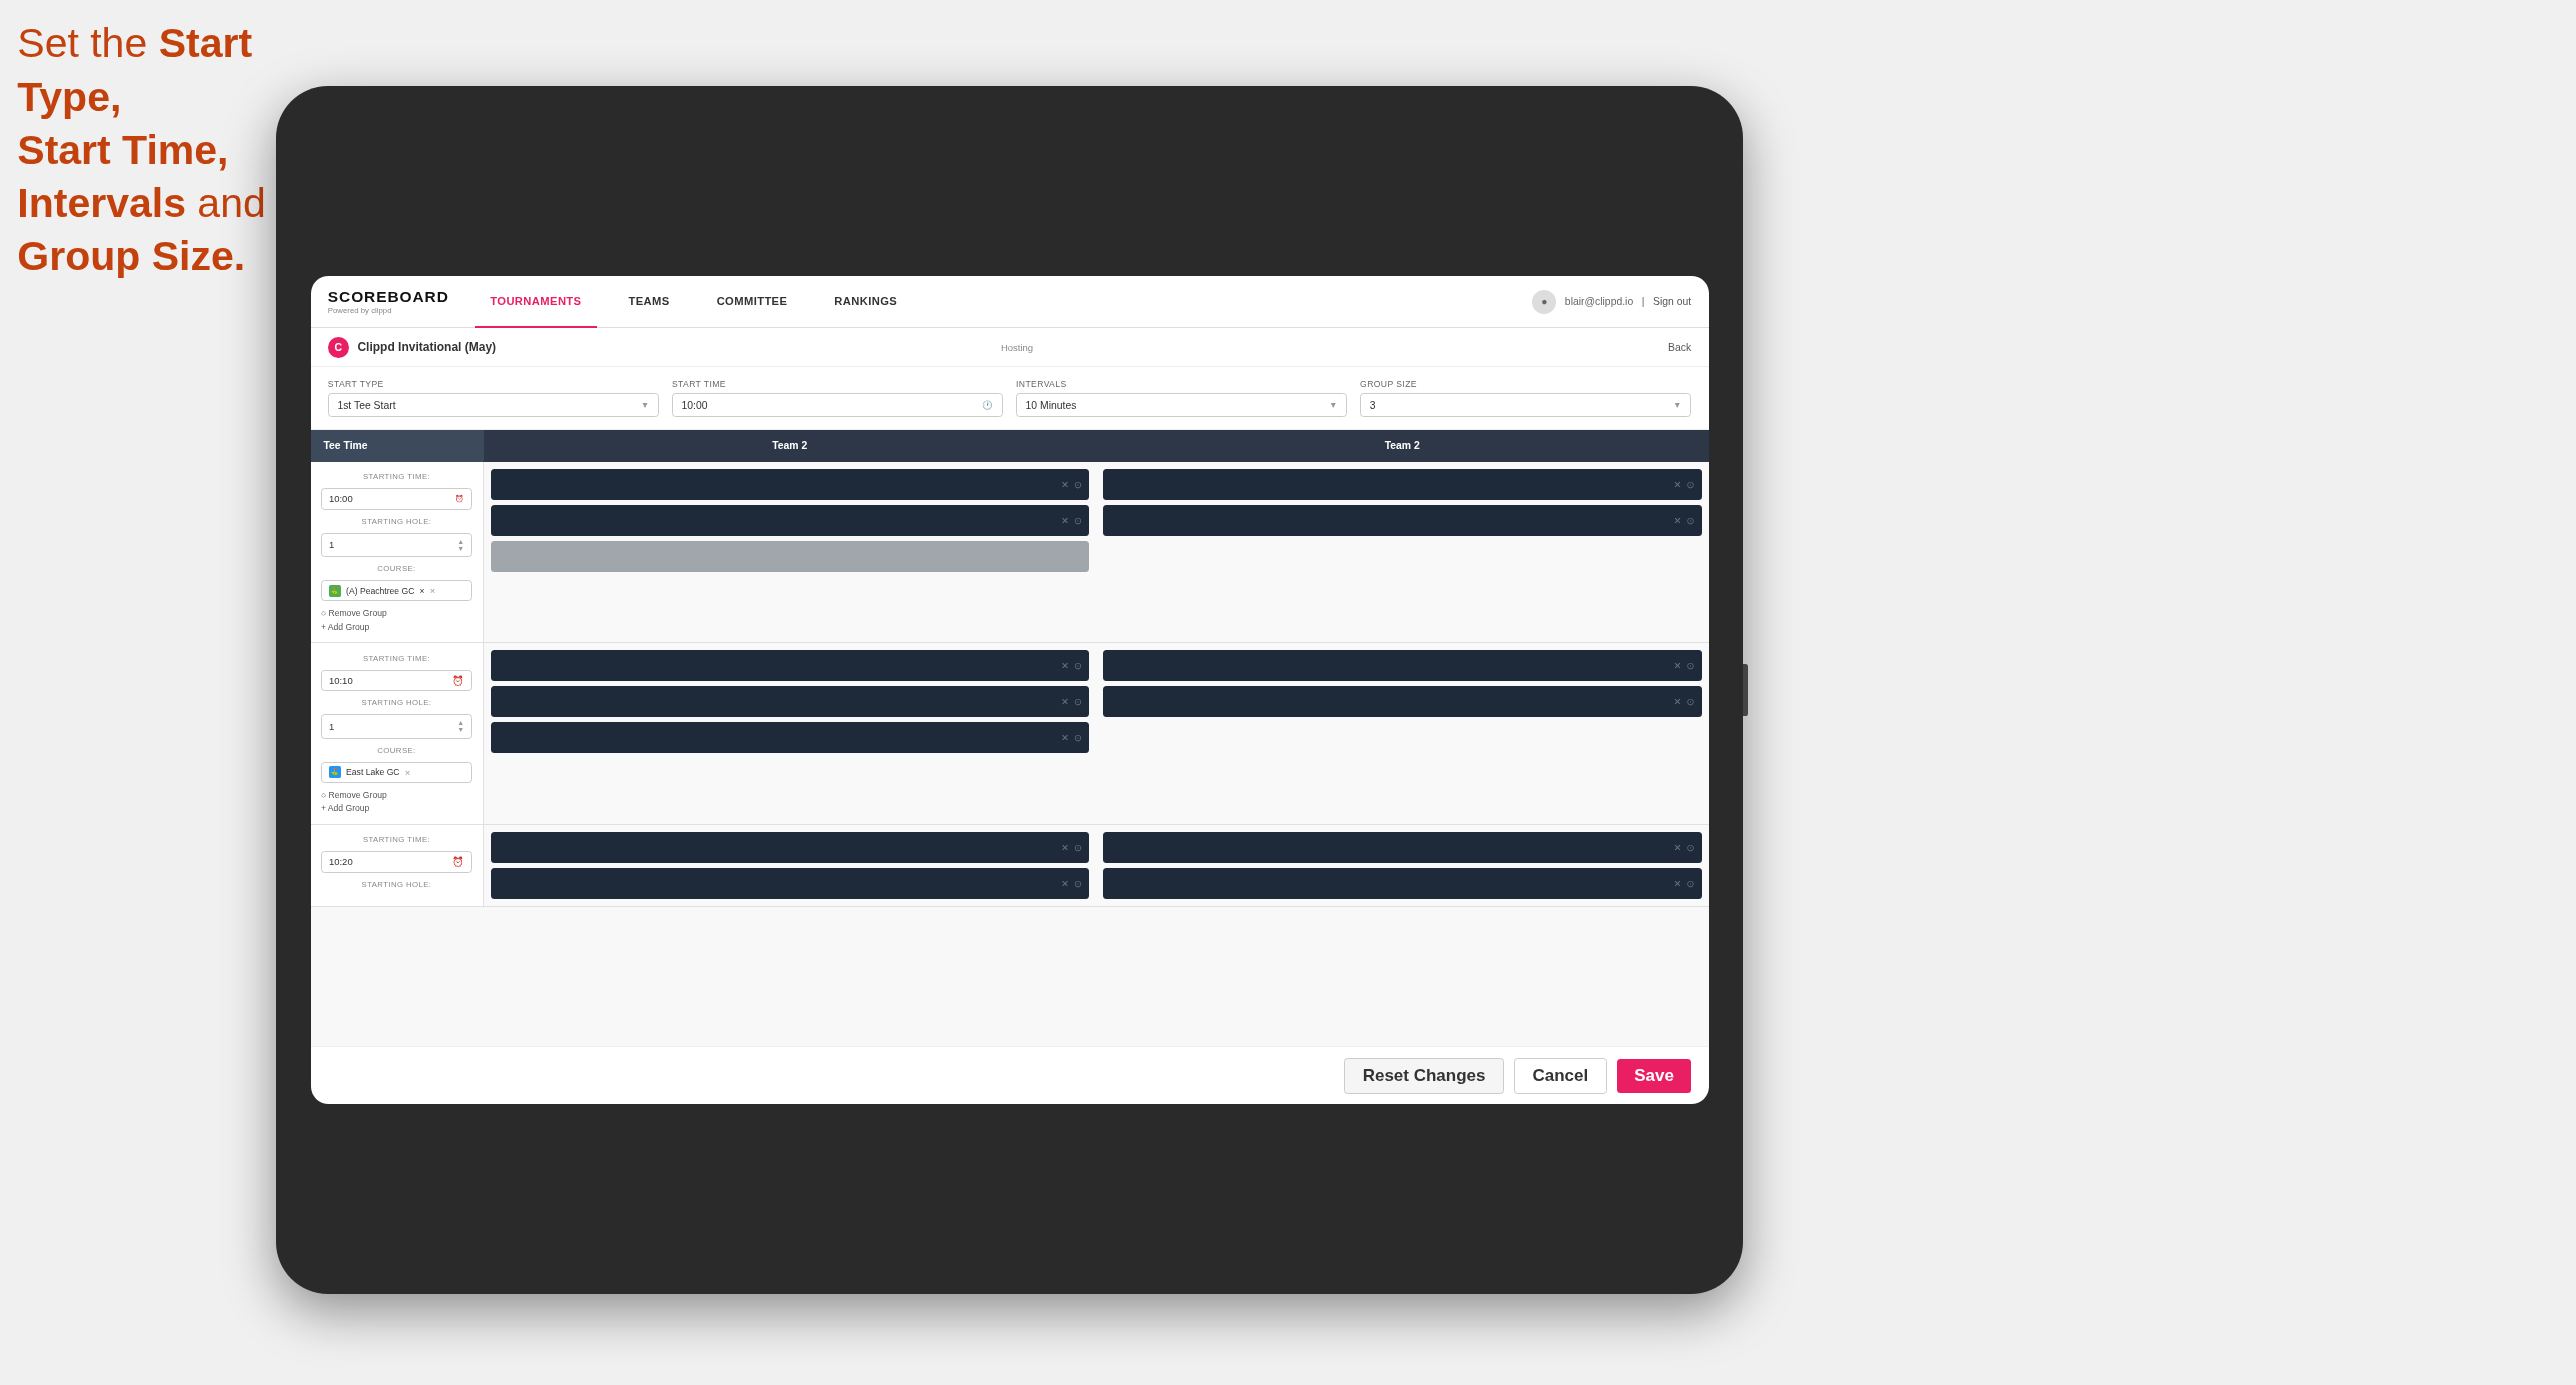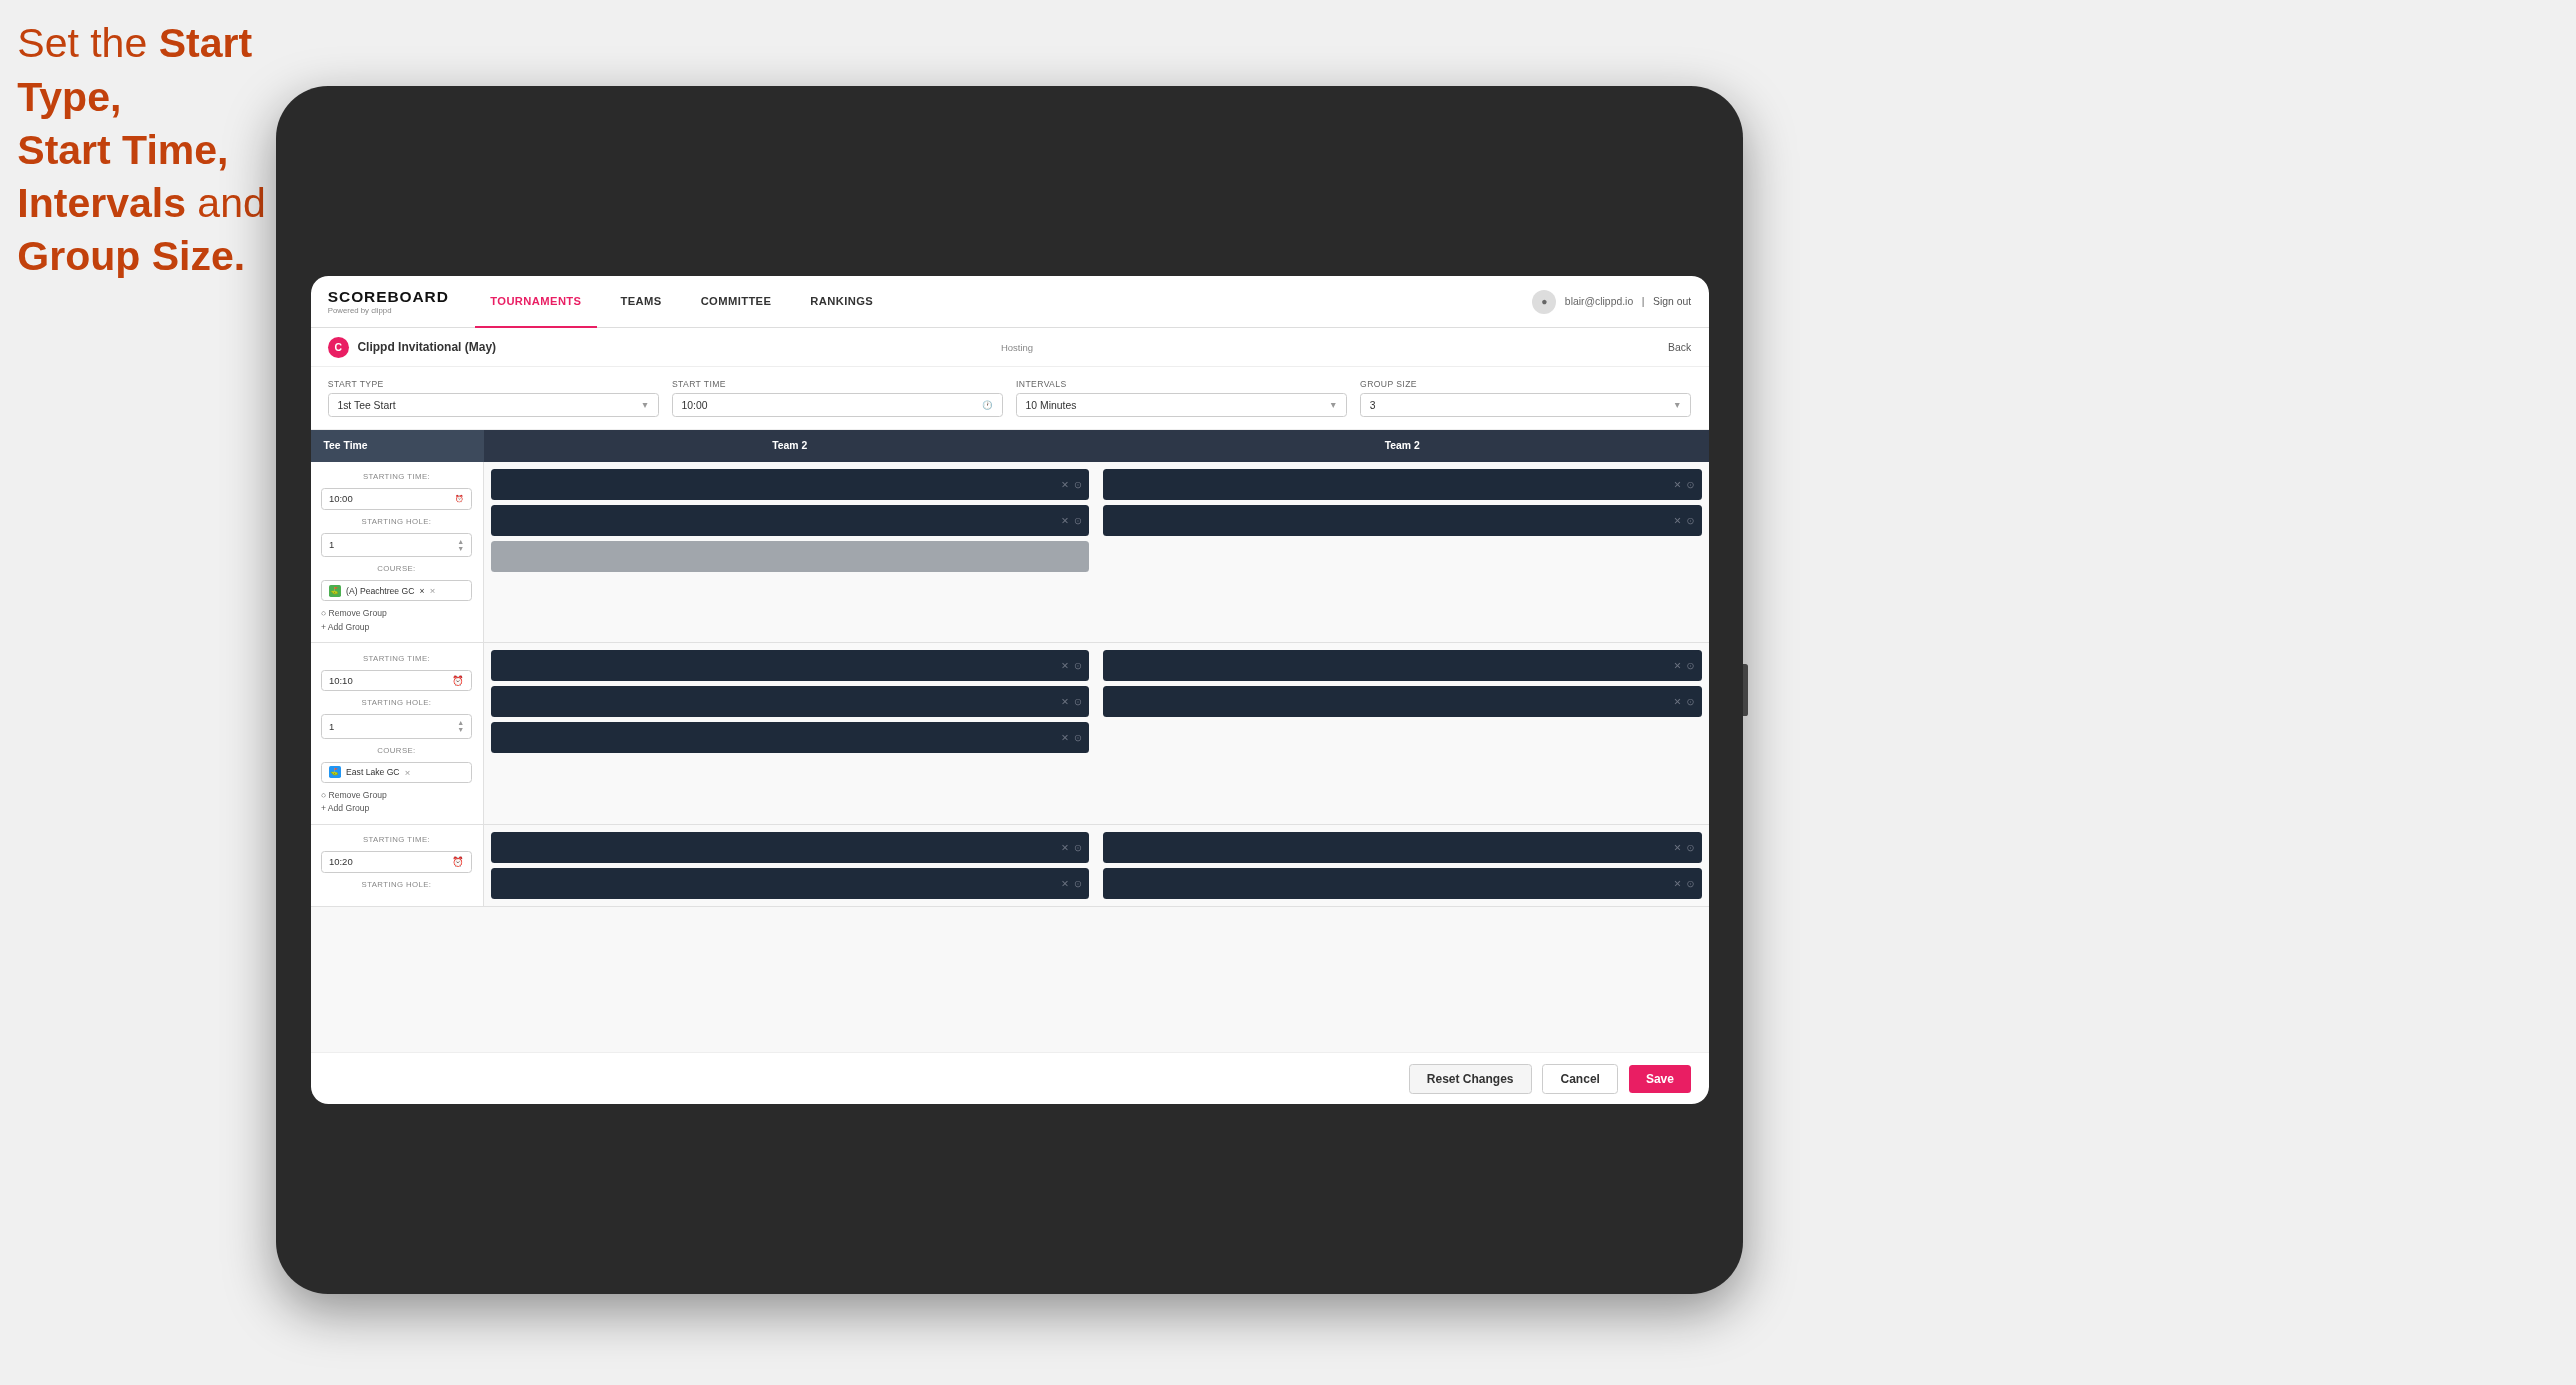--- a/index.html
+++ b/index.html
@@ -86,21 +86,21 @@
       letter-spacing: 0.9px;
       color: #111;
     }
     .logo-sub {
       font-size: 7.8px;
       color: #888;
     }
 
     .nav-links {
       display: flex;
-      gap: 8px;
+      gap: 16px;
       flex: 1;
     }
     .nav-link {
       padding: 0 15.5px;
       font-size: 11.2px;
       font-weight: 600;
       color: #333;
       cursor: pointer;
       height: 52px;
       display: flex;
@@ -362,21 +362,21 @@
       padding: 10.4px 17.3px;
       gap: 10.4px;
       background: #fff;
       border-top: 0.9px solid #eee;
       flex-shrink: 0;
     }
 
     .btn {
       padding: 7px 17.3px;
       border-radius: 3.5px;
-      font-size: 12px;
+      font-size: 17px;
       font-weight: 600;
       cursor: pointer;
       border: none;
     }
     .btn-reset {
       background: #f5f5f5;
       color: #333;
       border: 0.9px solid #ccc;
     }
     .btn-cancel {

